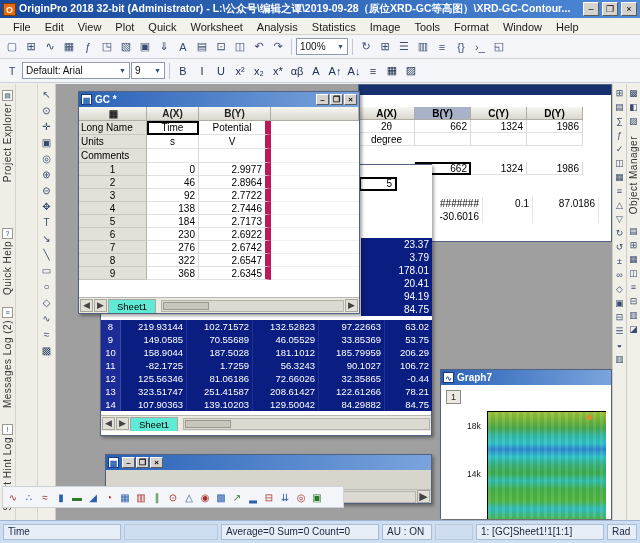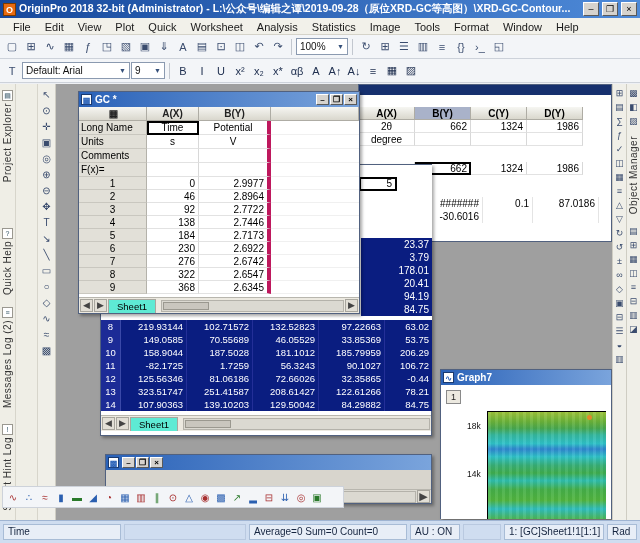--- a/index.html
+++ b/index.html
@@ -52,21 +52,21 @@
   .swbtn{width:13px;height:11px;background:#d6d3ce;border:1px solid;border-color:#fff #5a5a5a #5a5a5a #fff;font-size:8px;line-height:9px;text-align:center;color:#000}
 
   
   #gcwin{left:22px;top:7px;width:282px;height:223px}
   .gcgrid{font-size:10px;color:#000}
   .grow{display:flex;height:14px}
   .drow{height:13px}
   .gl{width:68px;background:#e2e0d8;border-right:1px solid #b4b2aa;border-bottom:1px solid #c9c7bf;padding-left:2px;line-height:14px;overflow:hidden}
   .rn{text-align:center;padding-left:0;line-height:13px}
   .cA{width:52px;border-right:1px solid #d8d8d8;border-bottom:1px solid #e2e2e2;line-height:14px;overflow:hidden}
-  .cB{width:72px;border-right:4px solid #be185d;border-bottom:1px solid #e2e2e2;line-height:14px;overflow:hidden}
+  .cB{width:72px;border-right:6px solid #be185d;border-bottom:1px solid #e2e2e2;line-height:14px;overflow:hidden}
   .rest{flex:1;border-bottom:1px solid #f0f0f0}
   .ghead .ch{background:linear-gradient(#f6f6f2,#d9d7cd);text-align:center;border-right:1px solid #aeaca4;border-bottom:1px solid #aeaca4;font-weight:bold;color:#222}
   .ctr{text-align:center}
   .num{text-align:right;padding-right:3px;line-height:13px}
   .sel-cell{outline:2px solid #000;outline-offset:-2px}
   .sheettab{position:absolute;left:0;right:0;bottom:0;height:16px;background:#ece9e0;border-top:1px solid #b8b6ae;display:flex;align-items:center;font-size:9px;gap:1px;padding:0 1px}
   .stbtn{width:13px;height:13px;background:#e2dfd6;border:1px solid #a8a69e;text-align:center;line-height:11px;color:#444}
   .stab{background:#5eead4;border:1px solid #a8a69e;border-bottom:none;height:14px;padding:0 8px;line-height:13px;font-size:9.5px}
   .strack{flex:1;height:12px;background:#dbd9d1;border:1px solid #b4b2aa;margin-left:4px;position:relative}
   .sthumb{position:absolute;left:1px;top:1px;width:46px;height:8px;background:#c9c6be;border:1px solid #9a988f}
@@ -122,21 +122,21 @@
   .pdock .tbtn:nth-child(5n){color:#2a7a2a}
 
   
   .statusbar{position:absolute;left:0;right:0;bottom:0;height:23px;background:#cfddf0;border-top:1px solid #9fb4d2;display:flex;align-items:center;gap:3px;padding:0 3px;font-size:10px;color:#15243f}
   .spanel{background:#e8eef7;border:1px solid #a8bcd6;height:16px;line-height:14px;padding:0 4px;white-space:nowrap;overflow:hidden}
   .sp-time{width:118px}
   .sp-fill{flex:1;background:transparent;border-color:#b9c9e0}
   .sp-stats{width:158px}
   .sp-au{width:50px}
   .sp-gap{width:38px;background:transparent;border-color:#b9c9e0}
-  .sp-sel{width:100px}
+  .sp-sel{width:128px}
   .sp-mode{width:30px}
 </style>
 </head>
 <body>
 
 <div id="app">
 
   <div class="titlebar">
     <span class="appicon">O</span>
     <span class="titletext">OriginPro 2018 32-bit (Administrator) - L:\公众号\编辑之谭\2019-09-28（原位XRD-GC等高图）\XRD-GC-Contour...</span>
@@ -423,26 +423,20 @@
             <span class="cA ctr">s</span>
             <span class="cB ctr">V</span>
             <span class="rest"></span>
           </div>
           <div class="grow">
             <span class="gl">Comments</span>
             <span class="cA"></span>
             <span class="cB"></span>
             <span class="rest"></span>
           </div>
-          <div class="grow">
-            <span class="gl">F(x)=</span>
-            <span class="cA"></span>
-            <span class="cB"></span>
-            <span class="rest"></span>
-          </div>
           <div>
               <div class="grow drow">
               <span class="gl rn">1</span>
               <span class="cA num">0</span>
               <span class="cB num">2.9977</span>
               <span class="rest"></span>
             </div>
               <div class="grow drow">
               <span class="gl rn">2</span>
               <span class="cA num">46</span>

